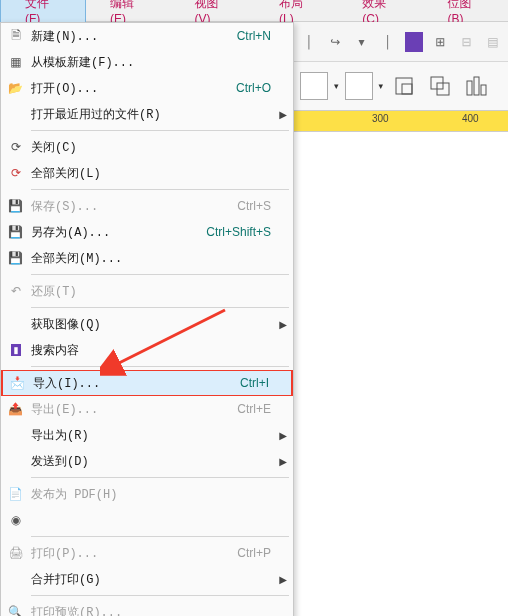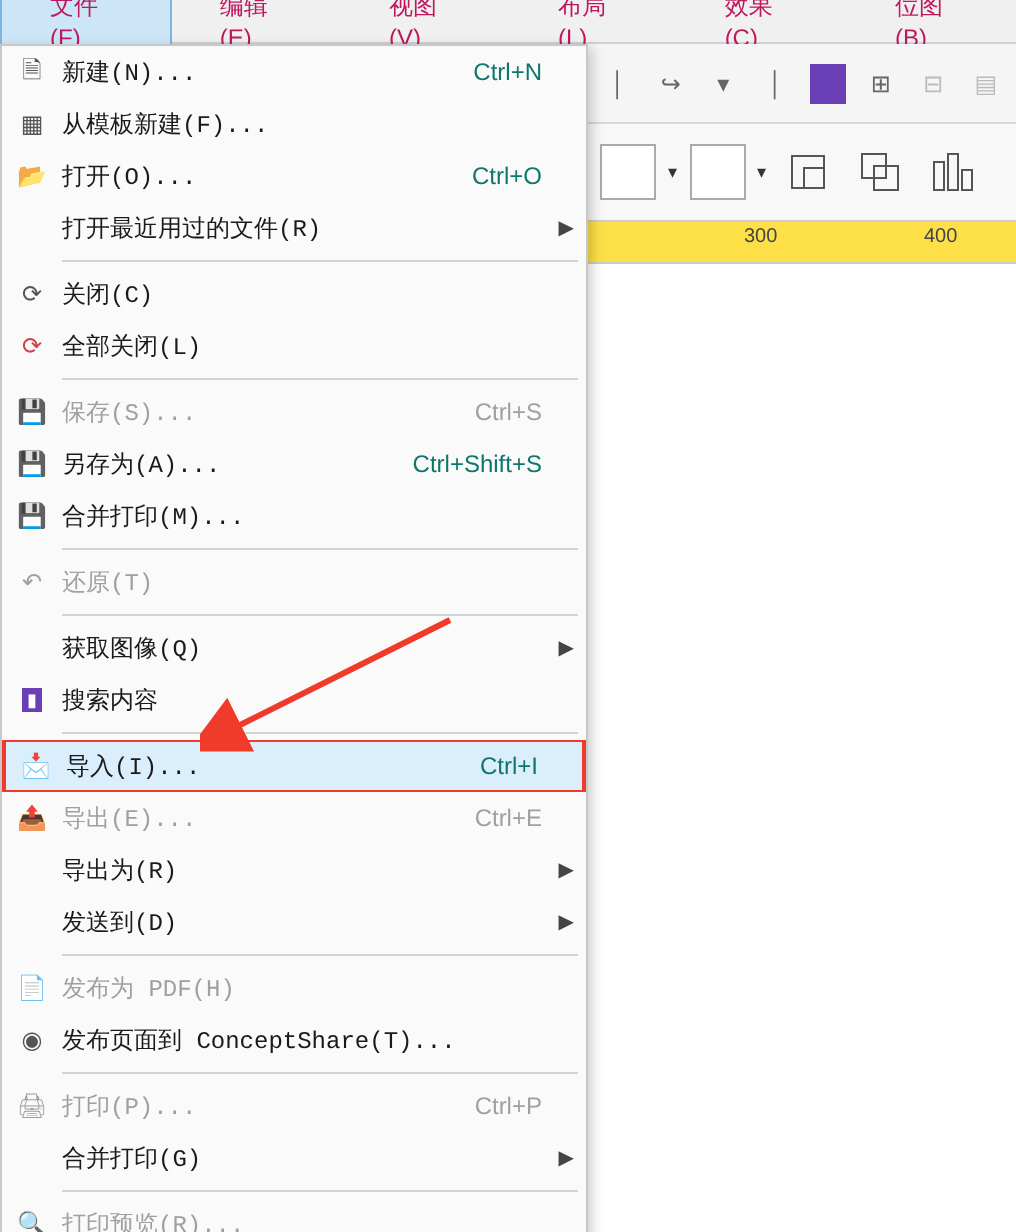--- a/index.html
+++ b/index.html
@@ -258,21 +258,21 @@
     <span class="menu-label">保存(S)...</span>
     <span class="menu-shortcut">Ctrl+S</span>
   </div>
   <div class="menu-row">
     <div class="menu-icon">💾</div>
     <span class="menu-label">另存为(A)...</span>
     <span class="menu-shortcut">Ctrl+Shift+S</span>
   </div>
   <div class="menu-row">
     <div class="menu-icon">💾</div>
-    <span class="menu-label">合并打印(M)...</span>
+    <span class="menu-label">全部关闭(M)...</span>
   </div>
 
   <div class="sep"></div>
 
   <div class="menu-row disabled">
     <div class="menu-icon">↶</div>
     <span class="menu-label">还原(T)</span>
   </div>
 
   <div class="sep"></div>
@@ -313,21 +313,20 @@
   </div>
 
   <div class="sep"></div>
 
   <div class="menu-row disabled">
     <div class="menu-icon">📄</div>
     <span class="menu-label">发布为 PDF(H)</span>
   </div>
   <div class="menu-row">
     <div class="menu-icon">◉</div>
-    <span class="menu-label">发布页面到 ConceptShare(T)...</span>
   </div>
 
   <div class="sep"></div>
 
   <div class="menu-row disabled">
     <div class="menu-icon">🖨</div>
     <span class="menu-label">打印(P)...</span>
     <span class="menu-shortcut">Ctrl+P</span>
   </div>
   <div class="menu-row">

